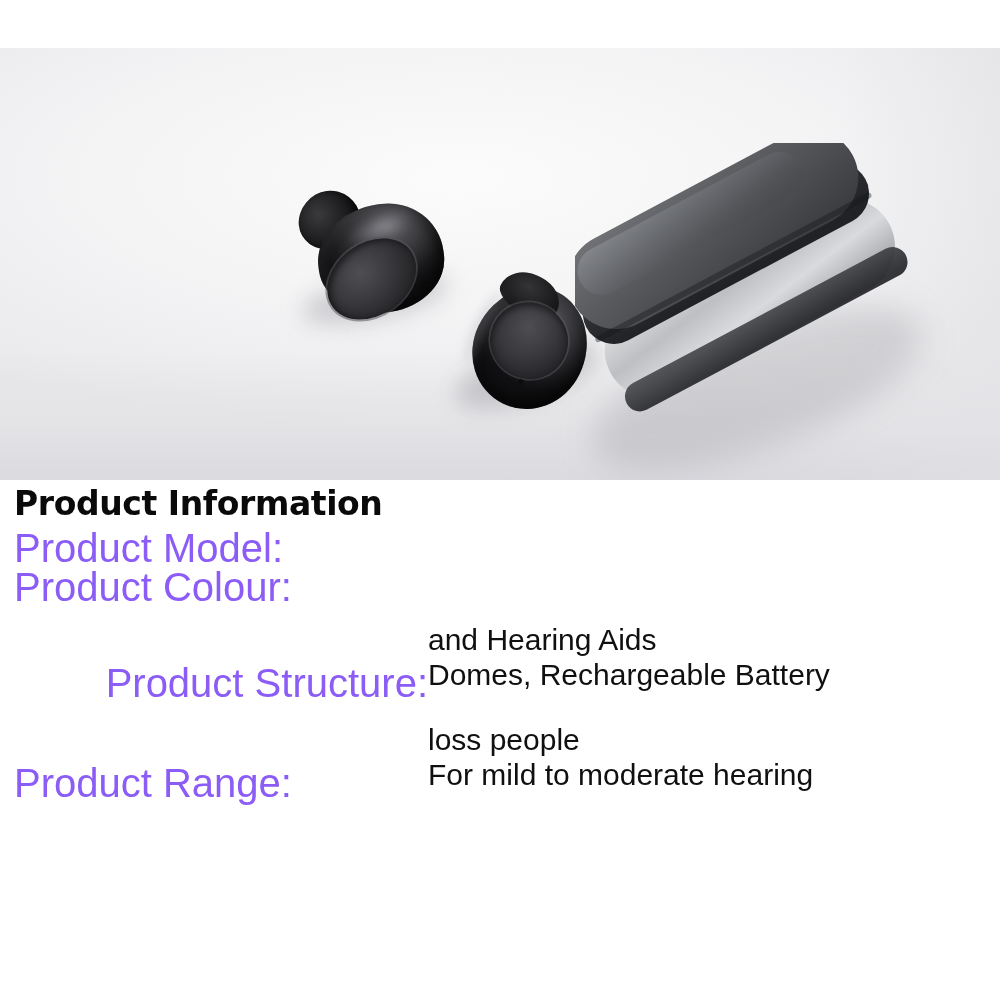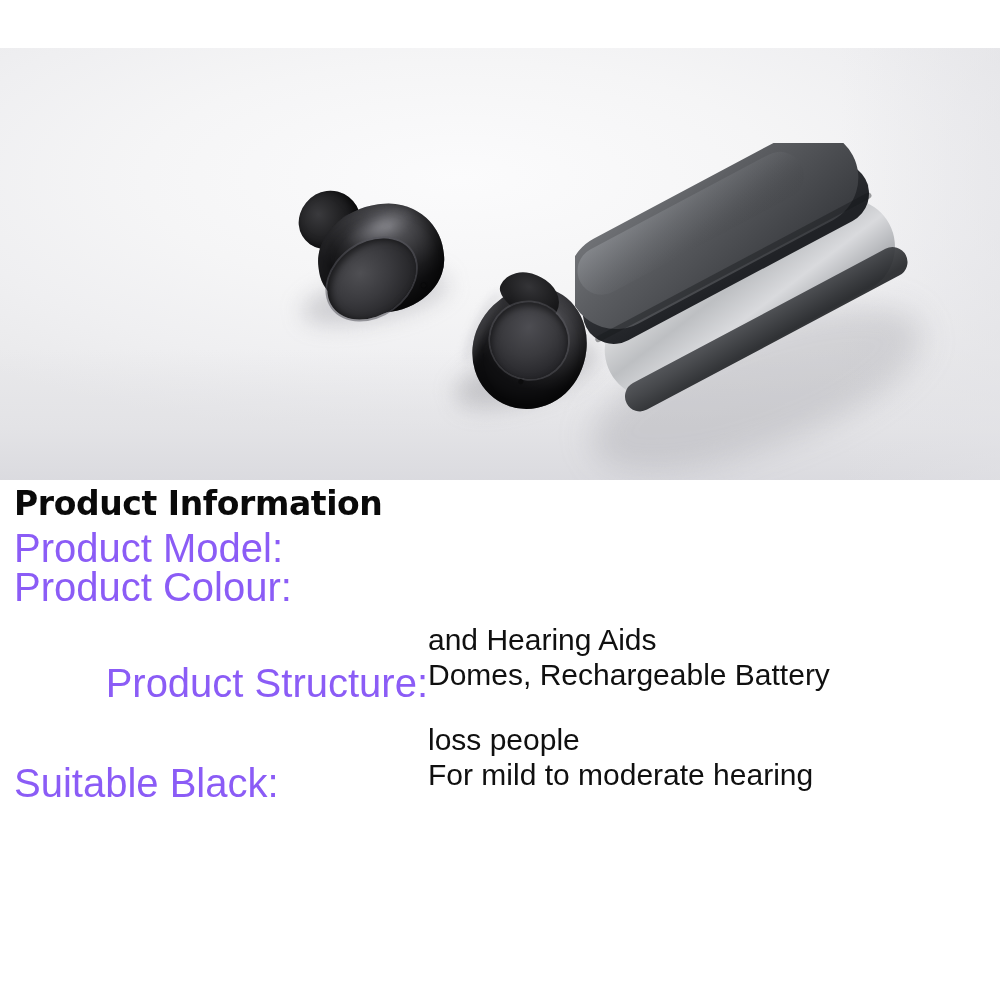--- a/index.html
+++ b/index.html
@@ -341,21 +341,21 @@
 
     <div class="spec-row" id="row-structure">
       <div class="spec-label">Product Structure:</div>
       <div class="spec-value">
         <span class="vline">and Hearing Aids</span>
         <span class="vline">Domes, Rechargeable Battery</span>
       </div>
     </div>
 
     <div class="spec-row" id="row-range">
-      <div class="spec-label">Suitable Black:</div>
+      <div class="spec-label">Product Range:</div>
       <div class="spec-value">
         <span class="vline">loss people</span>
         <span class="vline">For mild to moderate hearing</span>
       </div>
     </div>
 
   </div>
 </div>
 
 </body></html>

